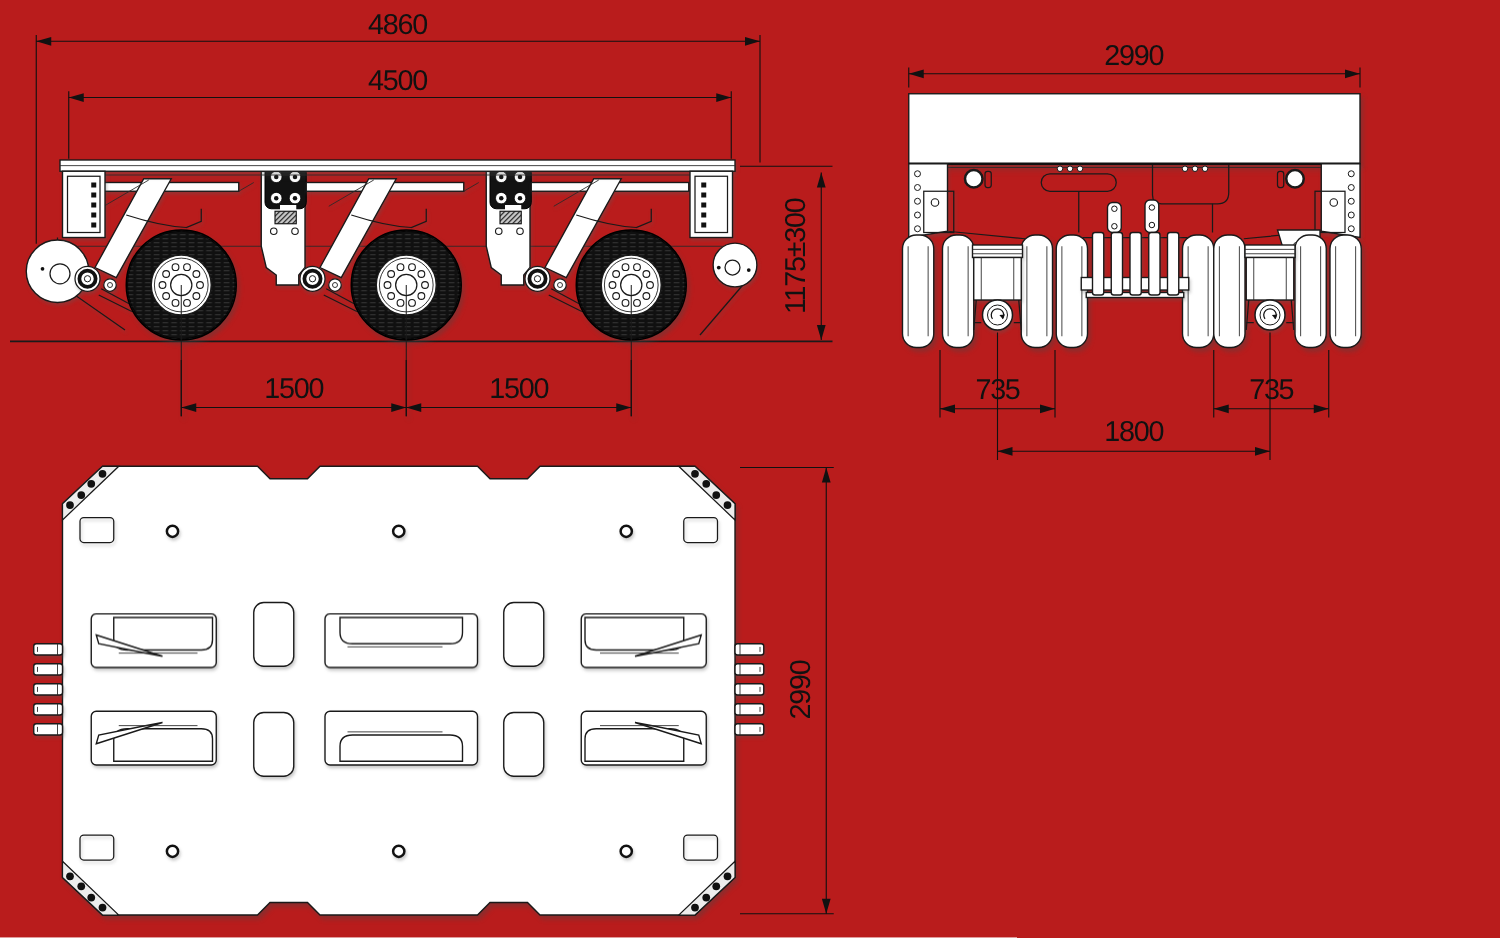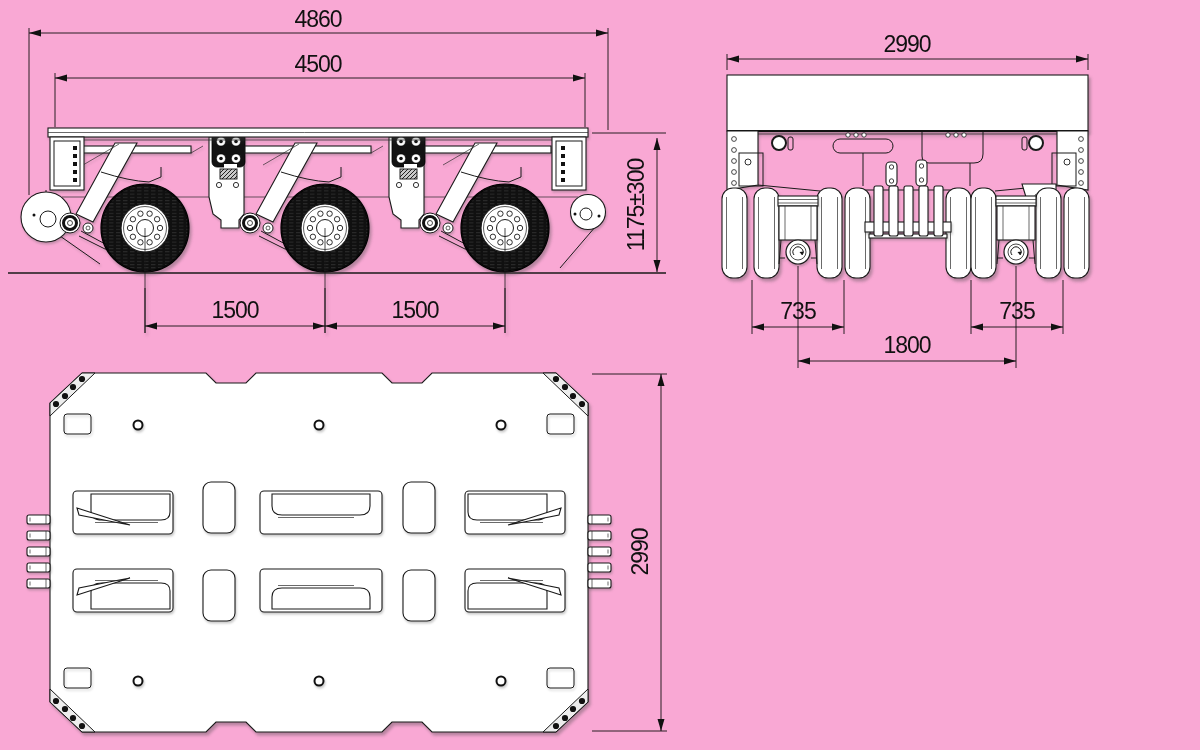--- a/index.html
+++ b/index.html
@@ -1,16 +1,16 @@
 <!DOCTYPE html>
 <html><head>
 <meta charset="utf-8">
 <style>
   html,body{margin:0;padding:0;background:#fff;}
-  .stage{position:relative;width:1200px;height:750px;background:#f9a8d4;overflow:hidden;
+  .stage{position:relative;width:1200px;height:750px;background:#b91c1c;overflow:hidden;
          font-family:"Liberation Sans",sans-serif;}
   svg{display:block}
   .ol{stroke:#1a1a1a;fill:#ffffff;stroke-width:1.1;}
   .ln{stroke:#1a1a1a;fill:none;stroke-width:1;}
   .tn{stroke:#2a2a2a;fill:none;stroke-width:.7;}
   .blk{fill:#121212;stroke:#000;stroke-width:.8;}
   .dim{stroke:#111;fill:none;stroke-width:.9;}
   .dimtxt{font-family:"Liberation Sans",sans-serif;font-size:23px;letter-spacing:-1px;
           fill:#111;text-anchor:middle;}
   .sh{filter:drop-shadow(2.5px 3.5px 1.6px rgba(70,70,70,0.38));}

